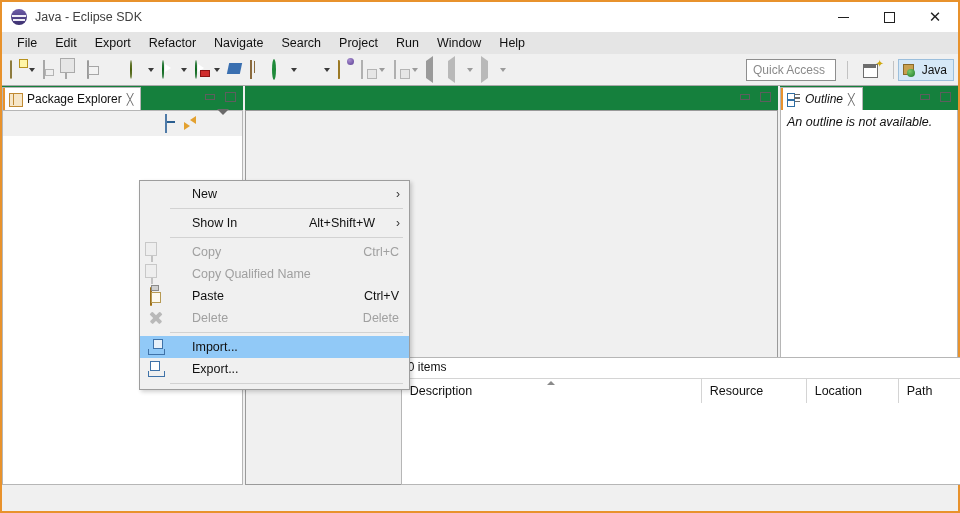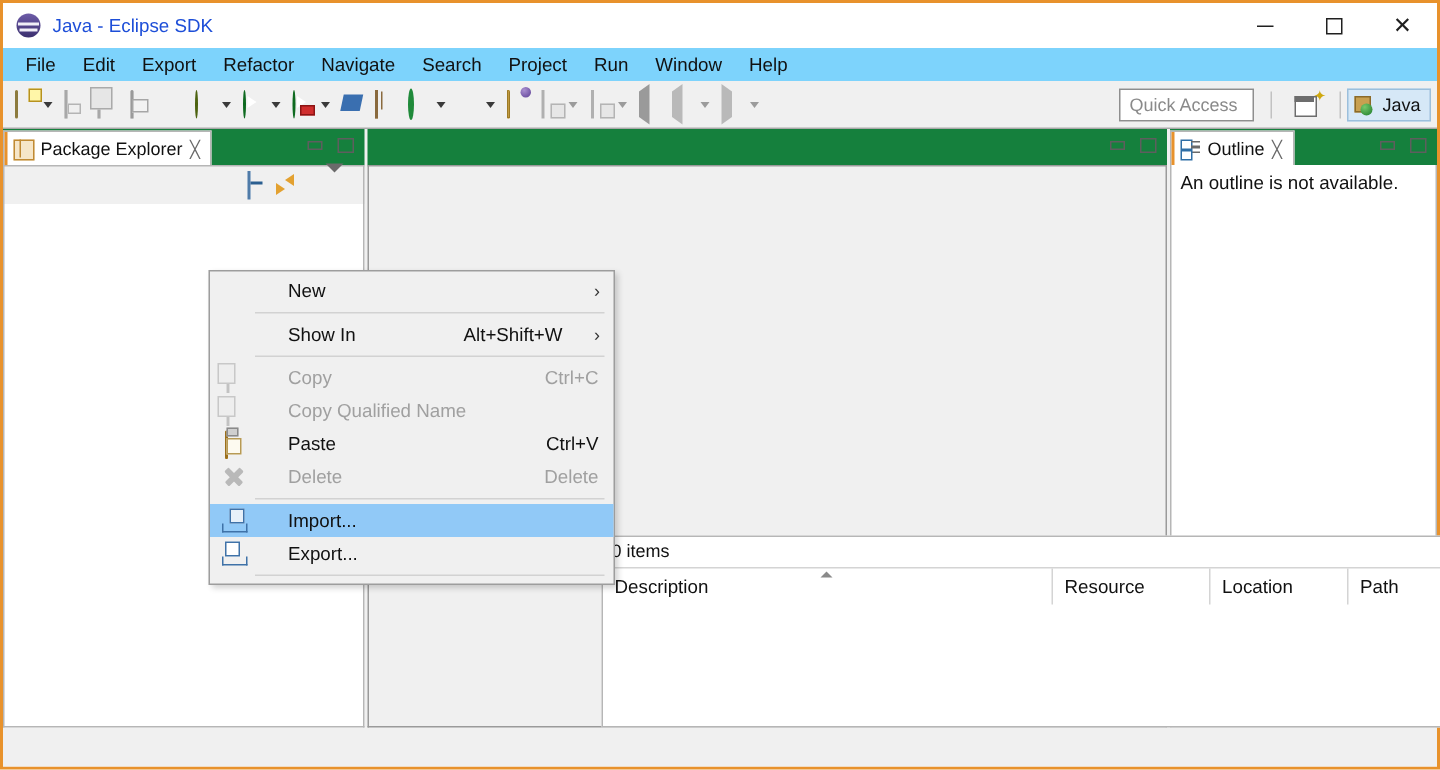--- a/index.html
+++ b/index.html
@@ -31,34 +31,34 @@
     position: relative; flex: 0 0 16px;
   }
   .title-icon::before {
     content: ""; position: absolute; left: 1px; right: 1px; top: 6px;
     height: 1.5px; background: #f0eef7;
   }
   .title-icon::after {
     content: ""; position: absolute; left: 2px; right: 2px; top: 10px;
     height: 1.5px; background: #f0eef7;
   }
-  .title-text { font-size: 12.5px; color: #1d4ed8; }
+  .title-text { font-size: 12.5px; color: #404040; }
   .win-controls { position: absolute; right: 0; top: 0; height: 30px; display: flex; }
   .win-btn {
     width: 46px; height: 30px; display: flex; align-items: center; justify-content: center;
     font-size: 13px; color: #202020; cursor: default;
   }
   .glyph-min { width: 11px; height: 1px; background: #202020; }
   .glyph-max { width: 11px; height: 11px; border: 1px solid #202020; }
   .glyph-close { font-size: 15px; line-height: 1; font-family: "DejaVu Sans", sans-serif; }
 
   
   .menubar {
     height: 22px; flex: 0 0 22px;
-    background: #7dd3fc;
+    background: #e5e5e5;
     display: flex; align-items: center; padding-left: 6px;
   }
   .menubar .mi {
     font-size: 12.5px; color: #111; padding: 2px 9px; cursor: default;
   }
 
   
   .toolbar {
     height: 32px; flex: 0 0 32px;
     background: #f0f0f0;
@@ -190,21 +190,21 @@
   
   .editor-area { flex: 1; display: flex; flex-direction: column; min-width: 0; padding-left: 2px; }
   .editor-tabstrip {
     height: 24px; background: #f0f0f0;
     border-left: 1px solid #9a9a9a; border-top: 1px solid #9a9a9a; border-right: 1px solid #9a9a9a;
     display: flex; align-items: center;
   }
   .editor-body { flex: 1; background: #f0f0f0; border: 1px solid #9a9a9a; border-top: none; min-height: 0; }
 
   
-  .outline-panel { width: 180px; flex: 0 0 180px; display: flex; flex-direction: column; padding-left: 2px; }
+  .outline-panel { width: 180px; flex: 0 0 180px; display: flex; flex-direction: column; padding-left: 2px; font-style: italic; }
   .out-tabicon { width: 13px; height: 13px; position: relative; flex: 0 0 13px; }
   .out-tabicon::before { content:""; position:absolute; left:0; top:0; width:6px; height:5px; border:1.3px solid #2f6ea5; }
   .out-tabicon::after { content:""; position:absolute; left:0; top:7px; width:6px; height:5px; border:1.3px solid #2f6ea5; }
   .out-lines { position:absolute; right:0; top:1px; width:6px; height:11px; }
   .out-lines i { display:block; height:1.4px; background:#6a6a6a; margin-bottom:2.4px; }
   .outline-body { flex: 1; background: #ffffff; border: 1px solid #b6b6b6; border-top: none; padding: 5px 6px; min-height: 0; }
   .outline-msg { font-size: 12.5px; color: #111; }
 
   
   .bottom-panel {

